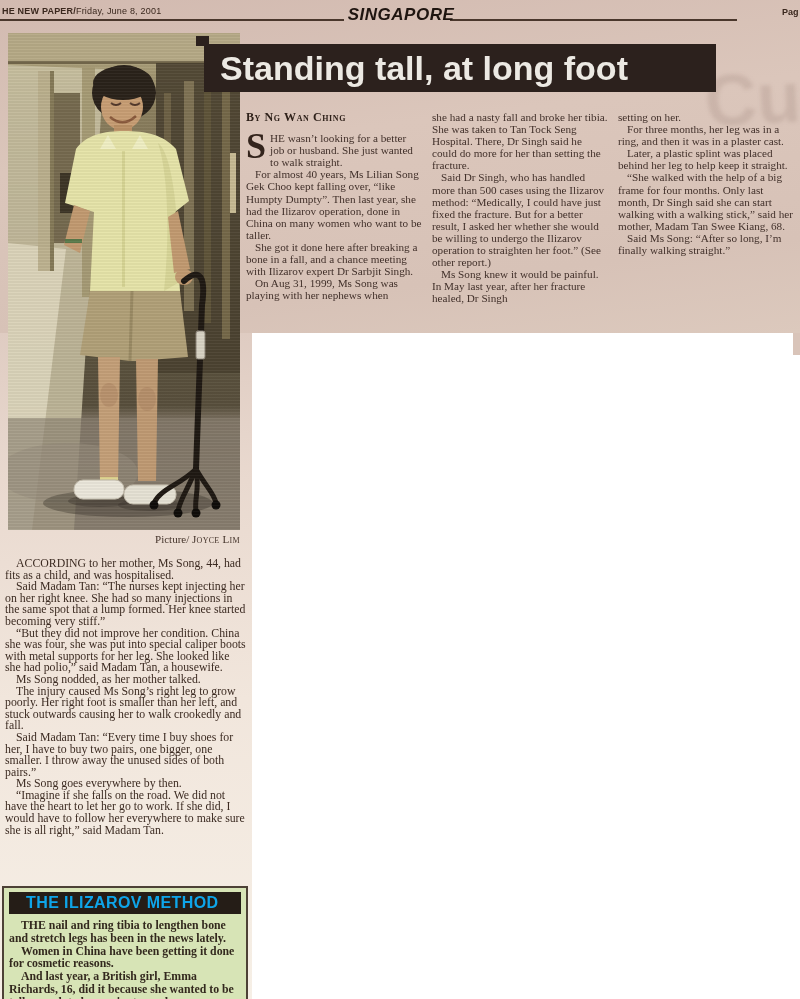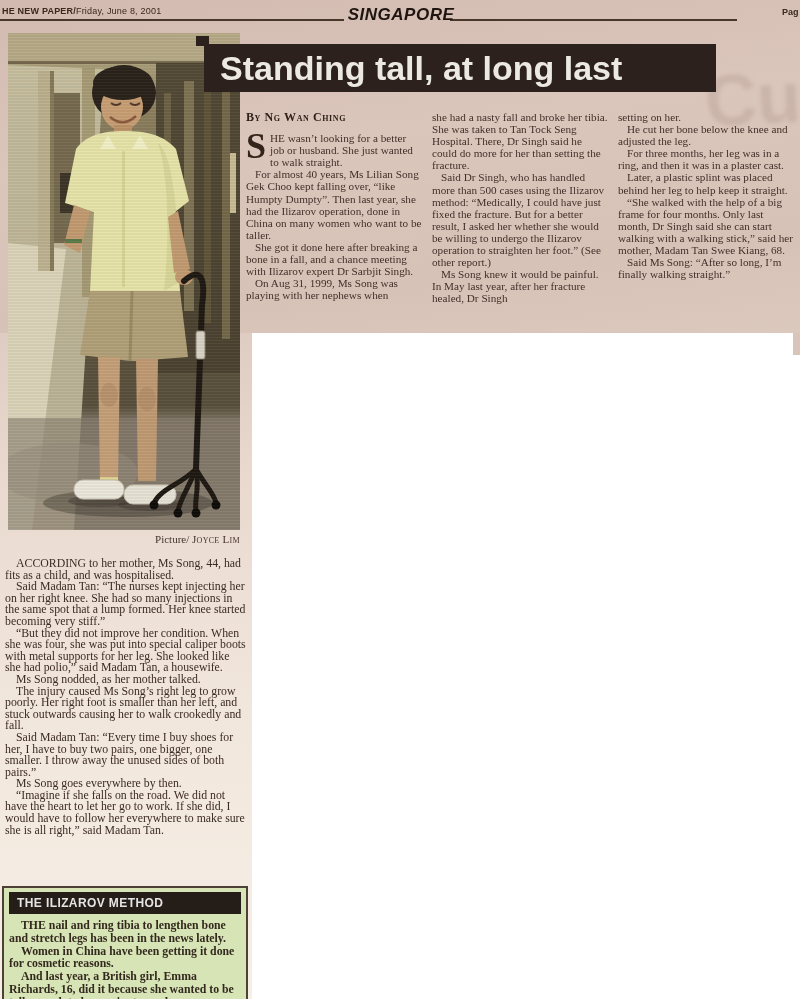--- a/index.html
+++ b/index.html
@@ -91,23 +91,23 @@
     position:absolute;left:5px;top:558px;width:242px;z-index:2;
     font-size:11.8px;line-height:11.6px;color:#3c2b22;
   }
   .below-photo p{margin:0;text-indent:11px;}
   
   .info-box{
     position:absolute;left:2px;top:886px;width:246px;height:120px;z-index:2;
     background:#d7e4b6;border:2px solid #4d4136;box-sizing:border-box;padding:4px 5px;
   }
   .info-box-header{
-    background:#251d17;color:#e5e5e5;height:22px;line-height:22px;
-    font-family:"Liberation Sans", sans-serif;font-weight:bold;font-size:12px;
-    padding-left:8px;letter-spacing:0.4px;margin-bottom:5px;
+    background:#251d17;color:#0ea5e9;height:22px;line-height:22px;
+    font-family:"Liberation Sans", sans-serif;font-weight:bold;font-size:16px;
+    padding-left:17px;letter-spacing:0.4px;margin-bottom:5px;
   }
   .info-box-body{font-size:11.8px;line-height:12.8px;font-weight:bold;color:#33291e;}
   .info-box-body p{margin:0;text-indent:12px;}
 </style>
 </head>
 <body>
 
 <div class="paper-top"></div>
 <div class="paper-left"></div>
 <div class="paper-edge"></div>
@@ -115,21 +115,21 @@
 <div class="masthead">
   <span class="mast-bold">HE NEW PAPER/</span><span>Friday, June 8, 2001</span>
 </div>
 <div class="rule rule-left"></div>
 <div class="rule rule-right"></div>
 <div class="section-title">SINGAPORE</div>
 <div class="page-corner">Pag</div>
 <div class="ghost">Cu</div>
 
 <div class="headline-notch"></div>
-<div class="headline-bar">Standing tall, at long last</div>
+<div class="headline-bar">Standing tall, at long foot</div>
 
 <div class="photo-frame">
   <svg viewBox="0 0 232 497" width="232" height="497">
     <defs>
       <linearGradient id="bgGrad" x1="0" y1="0" x2="0" y2="1">
         <stop offset="0" stop-color="#b2a683"></stop>
         <stop offset="0.07" stop-color="#a89c77"></stop>
         <stop offset="0.15" stop-color="#8c805f"></stop>
         <stop offset="0.45" stop-color="#6e644c"></stop>
         <stop offset="0.53" stop-color="#5e553f"></stop>
@@ -215,32 +215,31 @@
         <p>On Aug 31, 1999, Ms Song was playing with her nephews when</p>
       </div>
   </div>
   <div class="col col-cont">
       <p>she had a nasty fall and broke her tibia. She was taken to Tan Tock Seng Hospital. There, Dr Singh said he could do more for her than setting the fracture.</p>
       <p>Said Dr Singh, who has handled more than 500 cases using the Ilizarov method: “Medically, I could have just fixed the fracture. But for a better result, I asked her whether she would be willing to undergo the Ilizarov operation to straighten her foot.” (See other report.)</p>
       <p>Ms Song knew it would be painful. In May last year, after her fracture healed, Dr Singh</p>
     </div>
   <div class="col col-cont">
       <p>setting on her.</p>
-      <p>He cut her bone below the knee and adjusted the leg.</p>
       <p>For three months, her leg was in a ring, and then it was in a plaster cast.</p>
       <p>Later, a plastic splint was placed behind her leg to help keep it straight.</p>
       <p>“She walked with the help of a big frame for four months. Only last month, Dr Singh said she can start walking with a walking stick,” said her mother, Madam Tan Swee Kiang, 68.</p>
       <p>Said Ms Song: “After so long, I’m finally walking straight.”</p>
     </div>
 </div>
 
 <div class="below-photo">
     <p>ACCORDING to her mother, Ms Song, 44, had fits as a child, and was hospitalised.</p>
     <p>Said Madam Tan: “The nurses kept injecting her on her right knee. She had so many injections in the same spot that a lump formed. Her knee started becoming very stiff.”</p>
-    <p>“But they did not improve her condition. When she was four, she was put into special caliper boots with metal supports for her leg. She looked like she had polio,” said Madam Tan, a housewife.</p>
+    <p>“But they did not improve her condition. China she was four, she was put into special caliper boots with metal supports for her leg. She looked like she had polio,” said Madam Tan, a housewife.</p>
     <p>Ms Song nodded, as her mother talked.</p>
     <p>The injury caused Ms Song’s right leg to grow poorly. Her right foot is smaller than her left, and stuck outwards causing her to walk crookedly and fall.</p>
     <p>Said Madam Tan: “Every time I buy shoes for her, I have to buy two pairs, one bigger, one smaller. I throw away the unused sides of both pairs.”</p>
     <p>Ms Song goes everywhere by then.</p>
     <p>“Imagine if she falls on the road. We did not have the heart to let her go to work. If she did, I would have to follow her everywhere to make sure she is all right,” said Madam Tan.</p>
   </div>
 
 <div class="info-box">
   <div class="info-box-header">THE ILIZAROV METHOD</div>
   <div class="info-box-body">

